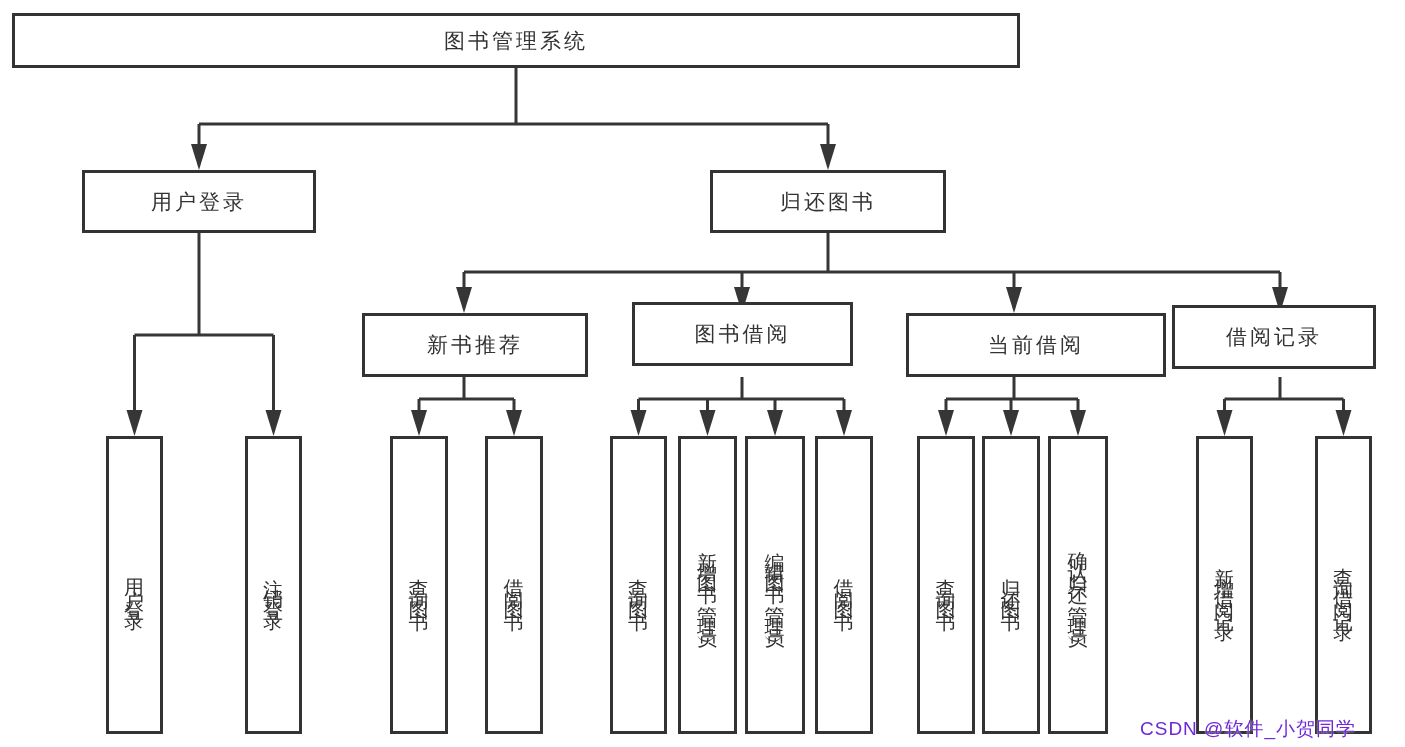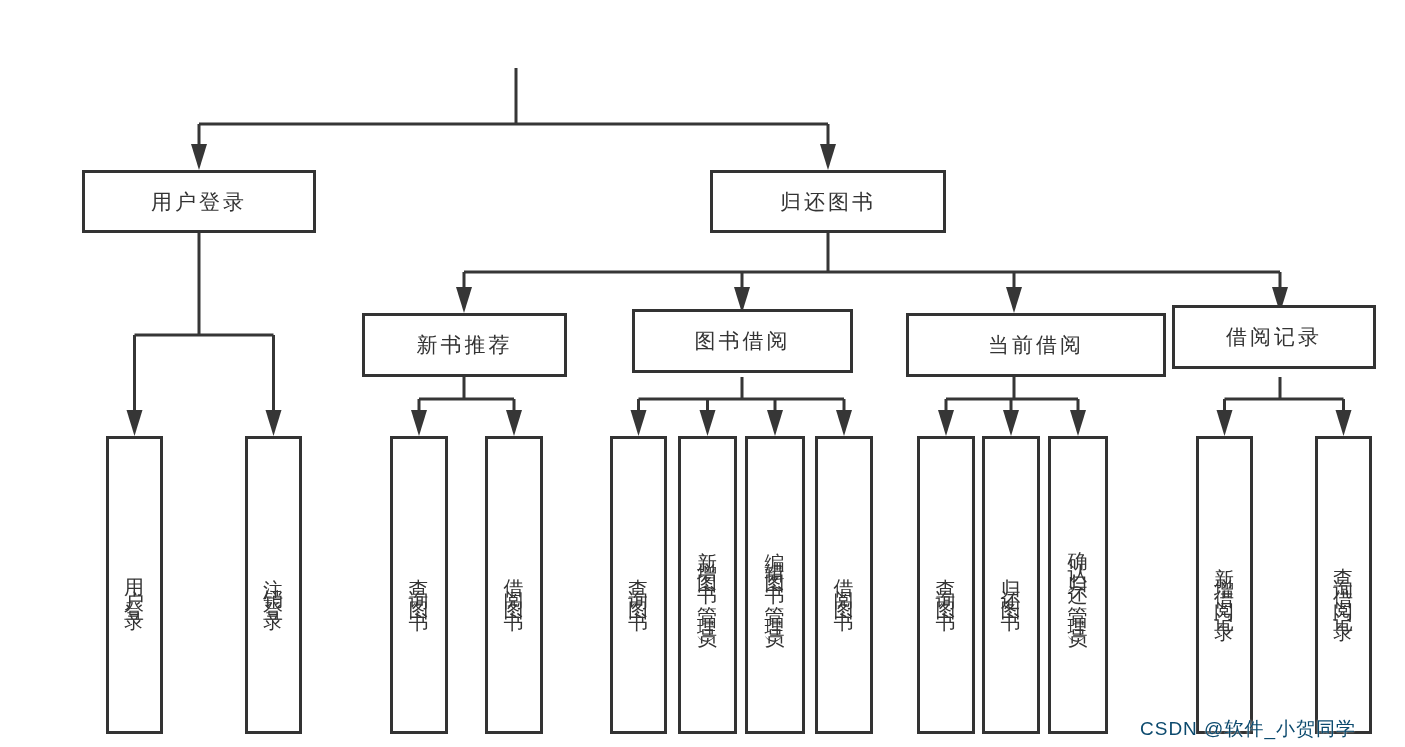--- a/index.html
+++ b/index.html
@@ -36,21 +36,21 @@
     font-size:20px;
     line-height:1;
     letter-spacing:11px;
     color:#333333;
     white-space:nowrap;
   }
   .watermark{
     position:absolute;
     left:1140px;top:716px;
     font-size:19px;
-    color:#0c4a6e;
+    color:#6d28d9;
     letter-spacing:1px;
     white-space:nowrap;
     z-index:3;
     text-shadow:0 0 2px #ffffff;
   }
 </style>
 </head>
 <body>
 
 <div id="canvas">
@@ -88,26 +88,27 @@
       <polygon points="767,410 783,410 775,436"></polygon>
       <polygon points="836,410 852,410 844,436"></polygon>
       <polygon points="938,410 954,410 946,436"></polygon>
       <polygon points="1003,410 1019,410 1011,436"></polygon>
       <polygon points="1070,410 1086,410 1078,436"></polygon>
       <polygon points="1216.5,410 1232.5,410 1224.5,436"></polygon>
       <polygon points="1335.5,410 1351.5,410 1343.5,436"></polygon>
     </g>
   </svg>
 
+  <div class="hnode" style="left:12px;top:13px;width:1008px;height:55px">图书管理系统</div>
 
   <div class="hnode" style="left:82px;top:170px;width:234px;height:63px">用户登录</div>
   <div class="hnode" style="left:710px;top:170px;width:236px;height:63px">归还图书</div>
 
-  <div class="hnode" style="left:362px;top:313px;width:205px;height:64px">新书推荐</div>
-  <div class="hnode" style="left:632px;top:309px;width:221px;height:64px">图书借阅</div>
+  <div class="hnode" style="left:362px;top:313px;width:226px;height:64px">新书推荐</div>
+  <div class="hnode" style="left:632px;top:302px;width:221px;height:64px">图书借阅</div>
   <div class="hnode" style="left:906px;top:313px;width:260px;height:64px">当前借阅</div>
   <div class="hnode" style="left:1172px;top:305px;width:204px;height:64px">借阅记录</div>
 
   <div class="vbox" style="left:106px;width:57px">
     <span class="vtext">用户登录</span>
   </div>
   <div class="vbox" style="left:245px;width:57px">
     <span class="vtext">注销登录</span>
   </div>
 

